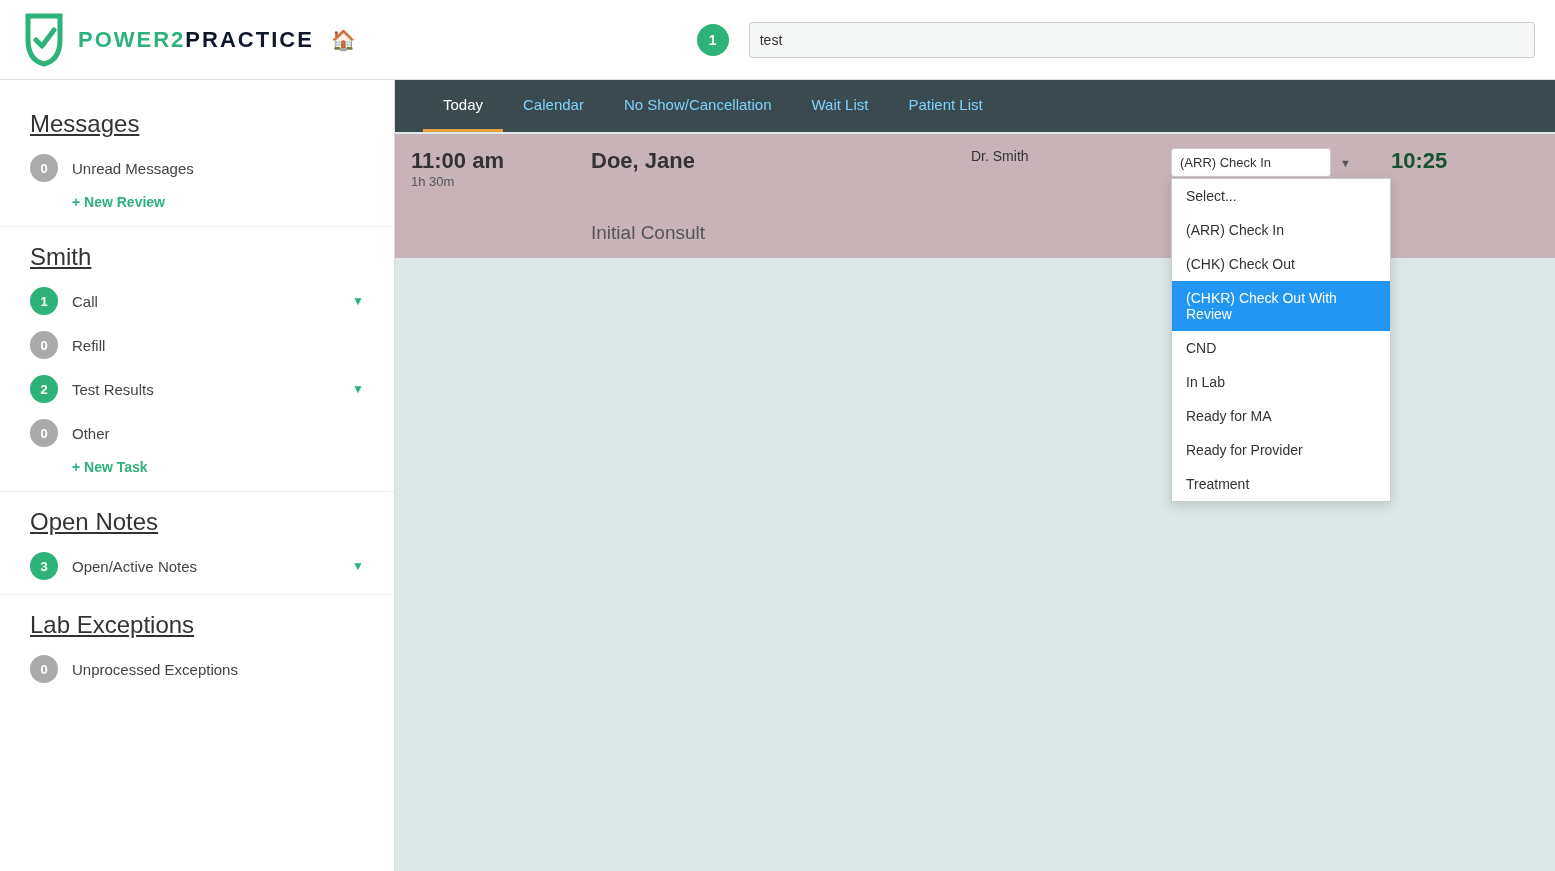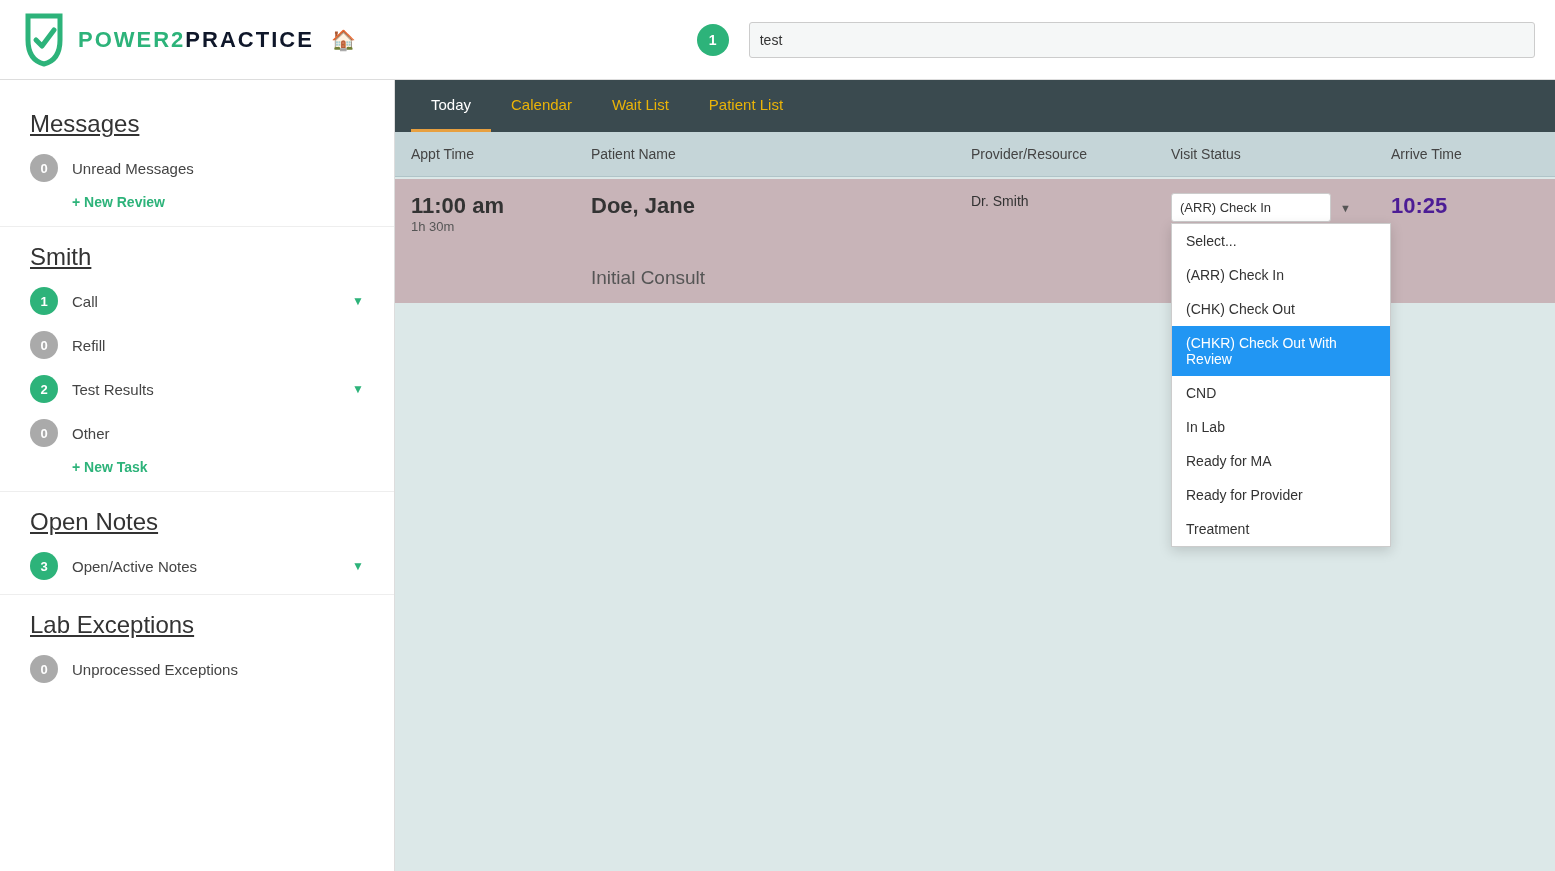--- a/index.html
+++ b/index.html
@@ -119,25 +119,25 @@
       display: flex;
       flex-direction: column;
     }
 
     
     .tab-bar {
       background: #3a4a4f;
       display: flex;
       align-items: stretch;
       height: 52px;
-      padding: 0 16px;
+      padding: 0 28px;
     }
 
     .tab-item {
-      color: #eab308;
+      color: #7dd3fc;
       font-size: 15px;
       padding: 0 20px;
       display: flex;
       align-items: center;
       cursor: pointer;
       border-bottom: 3px solid transparent;
     }
     .tab-item.active {
       color: #fff;
       border-bottom: 3px solid #e8a040;
@@ -240,21 +240,21 @@
       cursor: pointer;
     }
     .dropdown-option.selected {
       background: #2196F3;
       color: #fff;
     }
 
     .arrive-time {
       font-size: 22px;
       font-weight: bold;
-      color: #4c1d95;
+      color: #14532d;
     }
   </style>
 </head>
 <body>
 
 <div class="top-bar">
   <div class="logo-area">
 
     <svg class="logo-icon" viewBox="0 0 48 56" xmlns="http://www.w3.org/2000/svg">
       <path d="M8 4 L40 4 L40 28 Q40 48 24 52 Q8 48 8 28 Z" fill="none" stroke="#2db37a" stroke-width="5"></path>
@@ -330,33 +330,27 @@
       </div>
     </div>
 
   </div>
 
   <div class="content-area">
 
     <div class="tab-bar">
       <div class="tab-item active">Today</div>
       <div class="tab-item">Calendar</div>
+      <div class="tab-item">No Show/Cancellation</div>
       <div class="tab-item">Wait List</div>
       <div class="tab-item">Patient List</div>
     </div>
 
     <div class="table-area">
 
-      <div class="table-header">
-        <div class="th">Appt Time</div>
-        <div class="th">Patient Name</div>
-        <div class="th">Provider/Resource</div>
-        <div class="th">Visit Status</div>
-        <div class="th">Arrive Time</div>
-      </div>
 
       <div class="table-row">
 
         <div class="td">
           <div class="appt-time-main">11:00 am</div>
           <div class="appt-duration">1h 30m</div>
         </div>
 
         <div class="td" style="position:relative;">
           <div class="patient-name-main">Doe, Jane</div>

